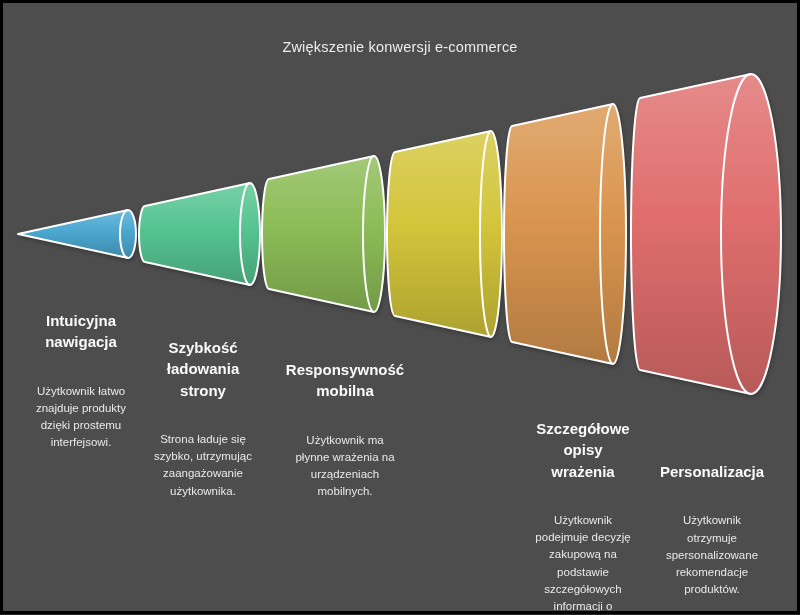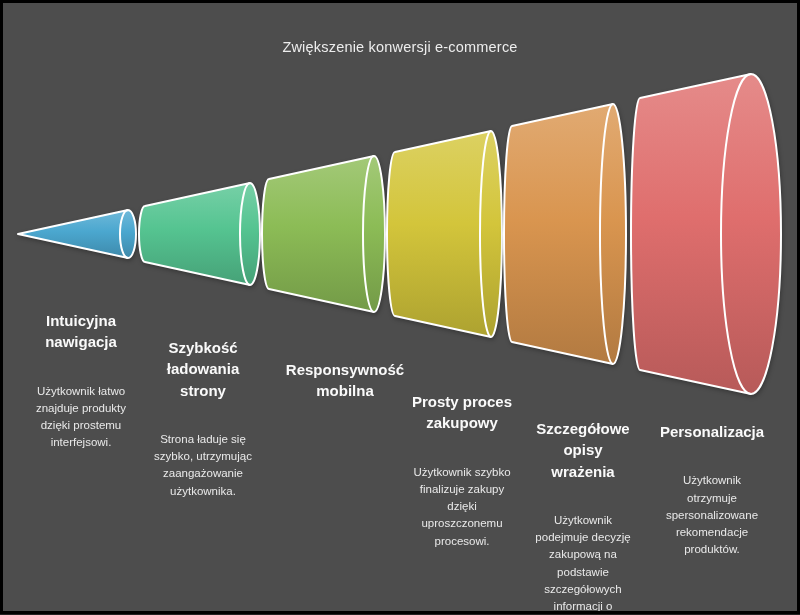--- a/index.html
+++ b/index.html
@@ -22,21 +22,21 @@
   }
   .stage-label p{
     margin:12px 0 0;font-size:11.5px;color:#e9e9e9;line-height:1.5;
   }
   
   .pos-0{left:16px;  top:289px;}
   .pos-1{left:138px; top:316px;}
   .pos-2{left:280px; top:338px;}
   .pos-3{left:397px; top:370px;}
   .pos-4{left:518px; top:397px;}
-  .pos-5{left:647px; top:400px;}
+  .pos-5{left:647px; top:440px;}
 </style>
 </head>
 <body>
 
 <div class="frame">
 
   <div class="title">Zwiększenie konwersji e-commerce</div>
 
   <svg id="funnel-svg" width="794" height="609" viewBox="0 0 794 609">
       <defs>
@@ -100,31 +100,26 @@
 nawigacja</h3>
     <p>Użytkownik łatwo
 znajduje produkty
 dzięki prostemu
 interfejsowi.</p>
   </div>
 
   <div class="stage-label pos-2">
     <h3>Responsywność
 mobilna</h3>
+    <p>Użytkownik ma
+płynne wrażenia na
+urządzeniach
+mobilnych.</p>
   </div>
 
-  <div class="stage-label pos-3">
-    <h3>Prosty proces
-zakupowy</h3>
-    <p>Użytkownik szybko
-finalizuje zakupy
-dzięki
-uproszczonemu
-procesowi.</p>
-  </div>
 
   <div class="stage-label pos-4">
     <h3>Szczegółowe
 opisy
 wrażenia</h3>
     <p>Użytkownik
 podejmuje decyzję
 zakupową na
 podstawie
 szczegółowych

